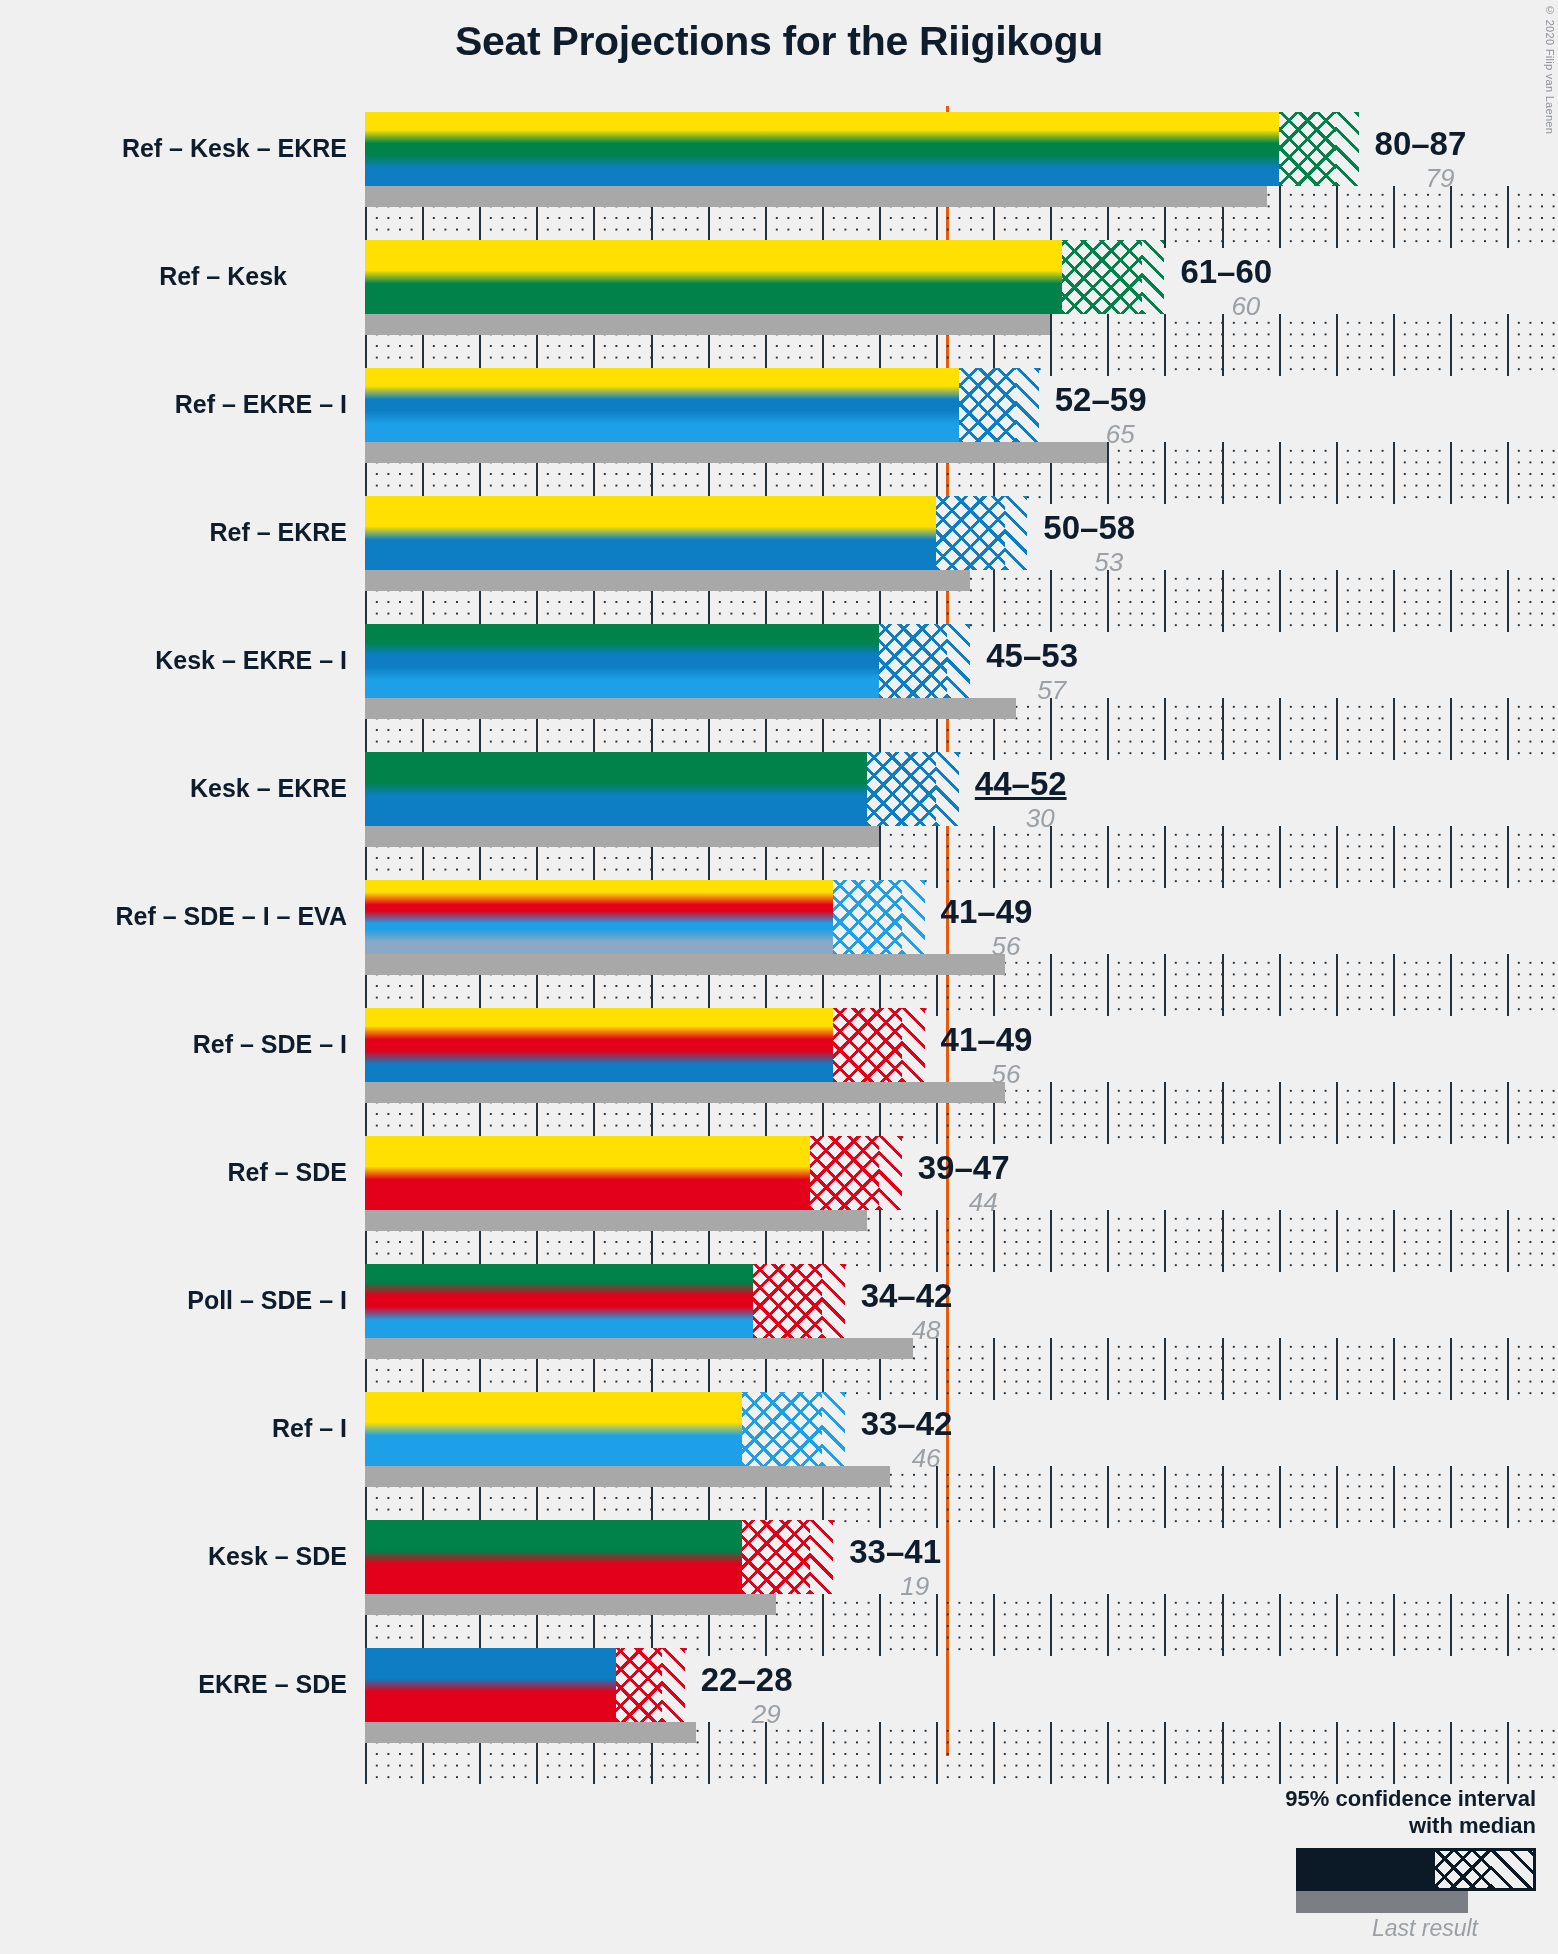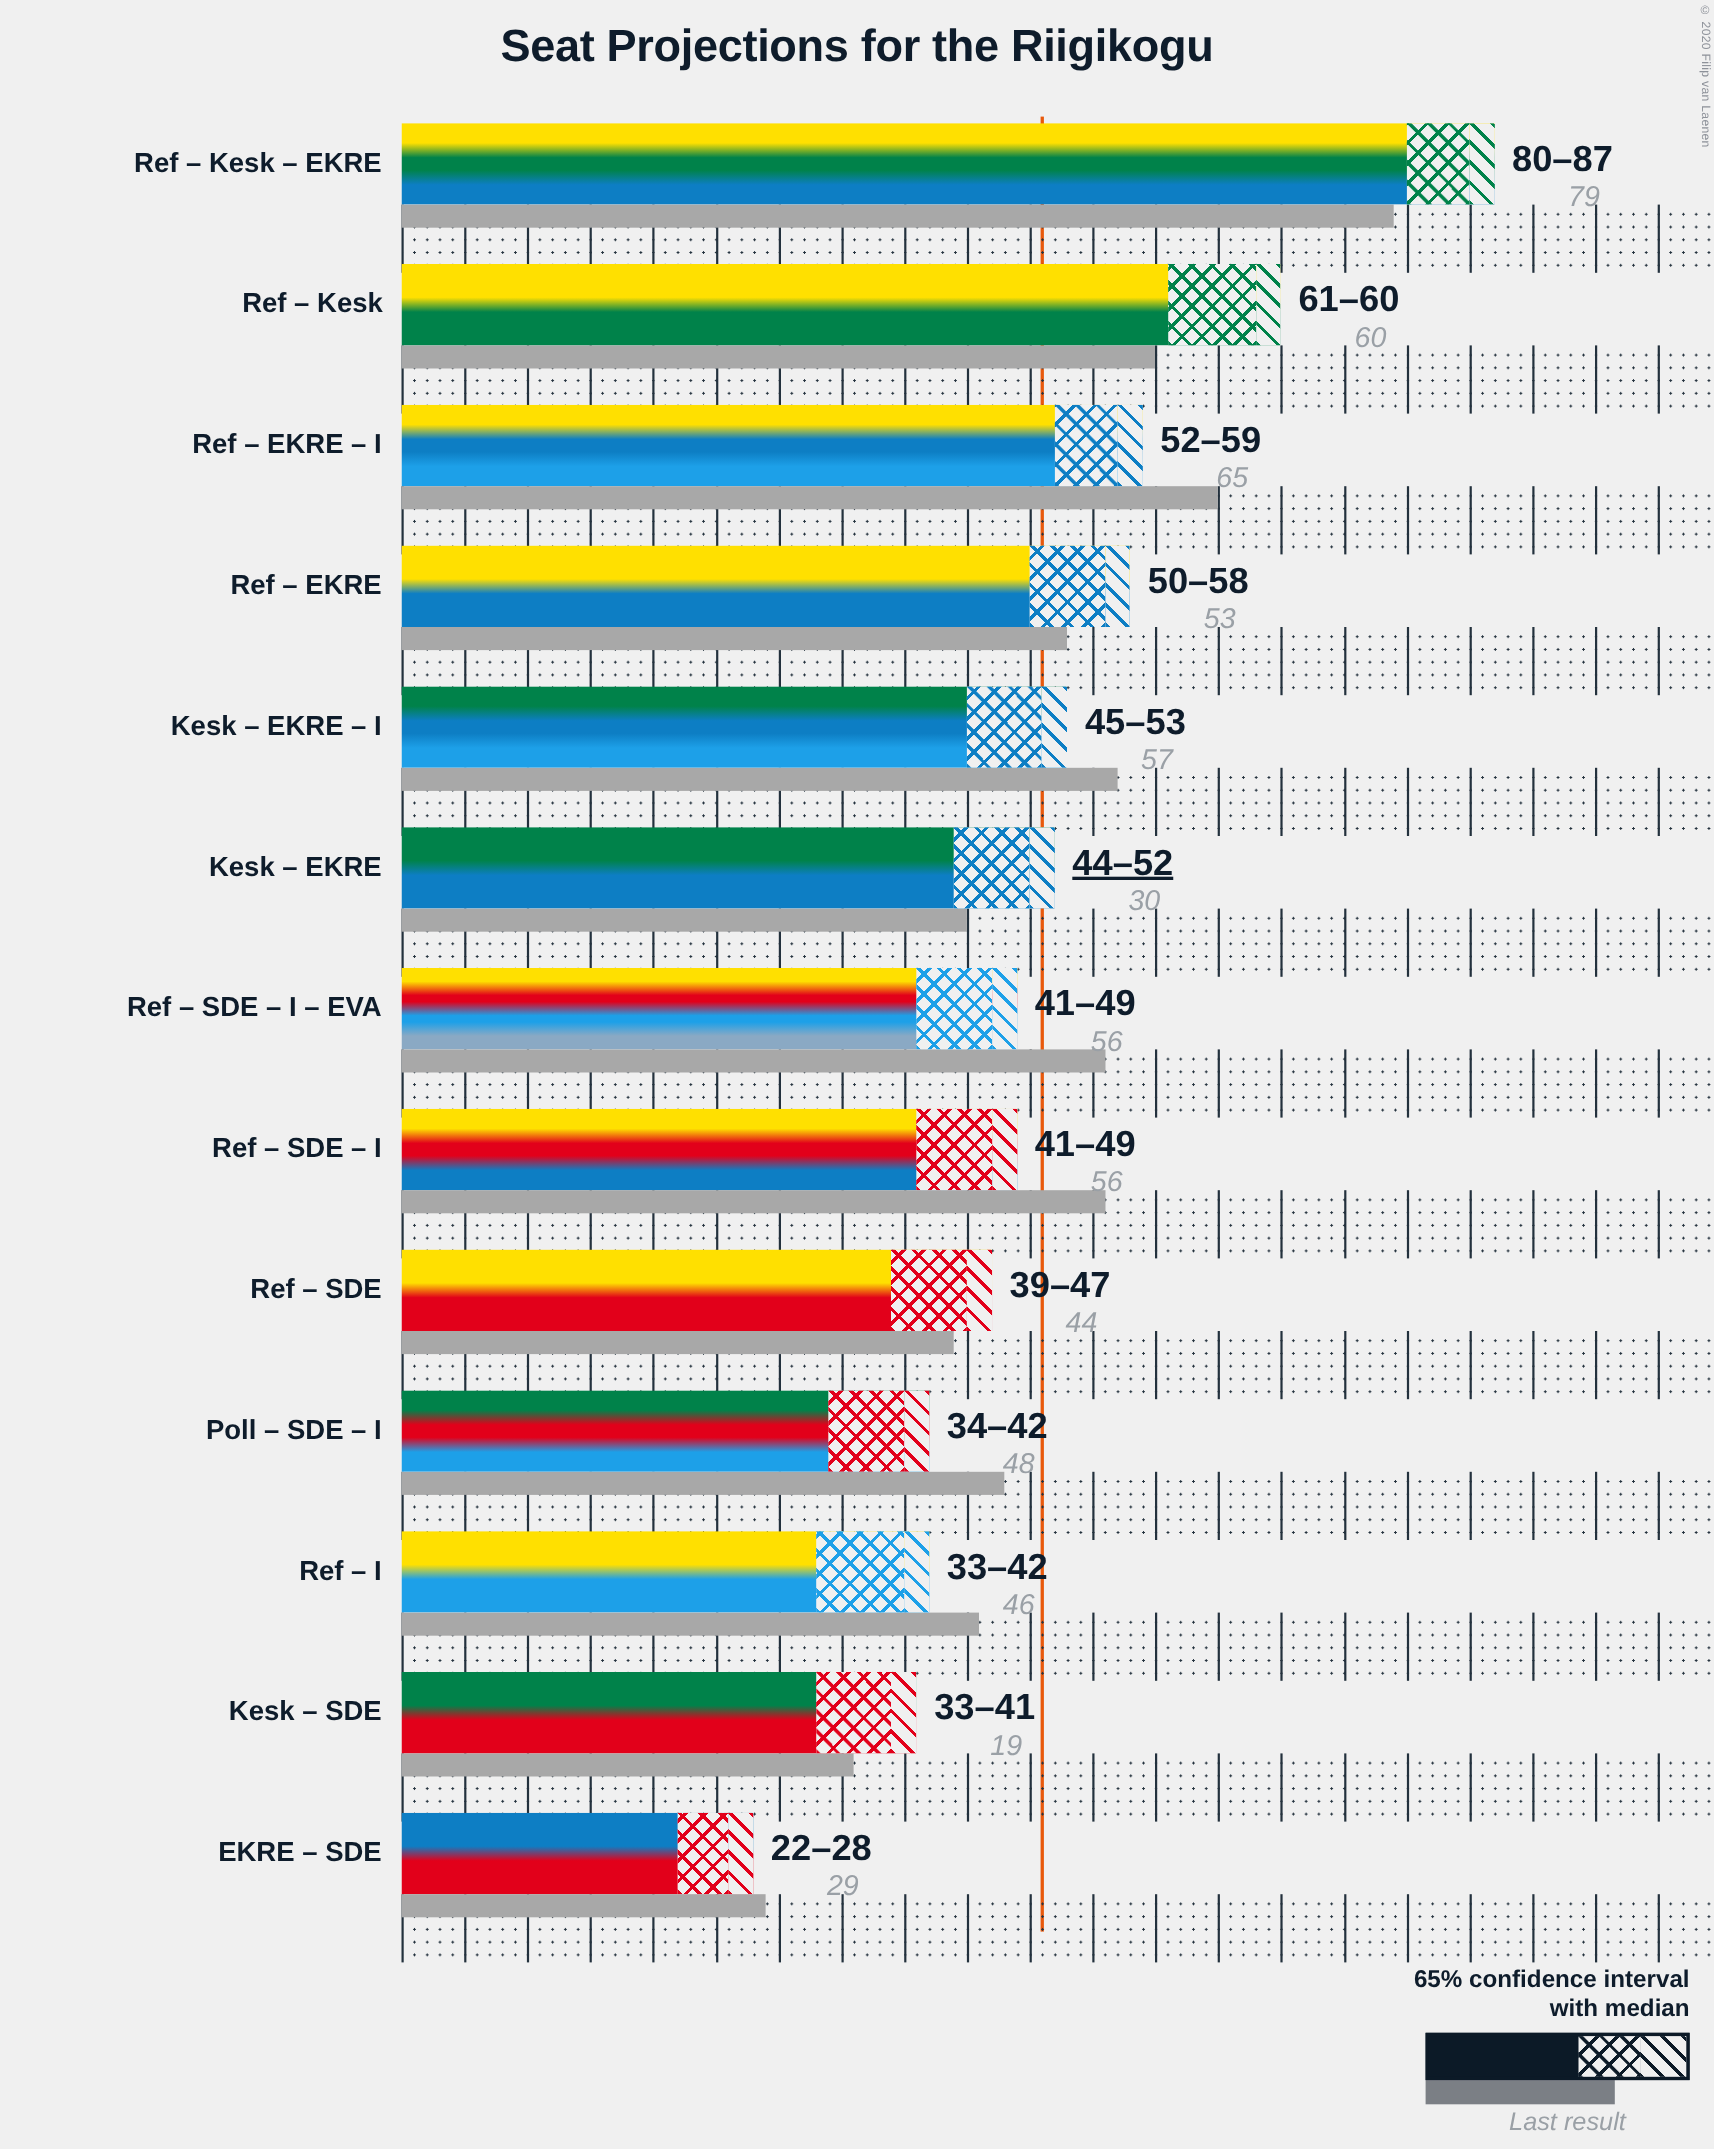--- a/index.html
+++ b/index.html
@@ -194,21 +194,21 @@
           <div class="cell" style="left: 1084.9px; width: 57.1px;"></div>
           <div class="cell" style="left: 1142px; width: 57.1px;"></div>
         </div>
         <div class="lastbar" style="left: 365px; top: 314px; width: 685.2px; height: 21px; background: rgb(168, 168, 168);"></div>
         <div class="bar" style="left: 365px; top: 240px; width: 799.4px; height: 74px;">
           <div class="fill" style="background: linear-gradient(rgb(255, 224, 0) 0%, rgb(255, 224, 0) 41%, rgb(0, 130, 74) 59%, rgb(0, 130, 74) 100%);"></div>
           <div class="xhatch" style="left: 696.62px; width: 79.94px; color: rgb(0, 130, 74); background-blend-mode: normal;"></div>
           <div class="dhatch" style="left: 776.56px; width: 22.84px; color: rgb(0, 130, 74); background-blend-mode: normal;"></div>
           <div class="outline" style="border-color: transparent;"></div>
         </div>
-        <div class="rowlabel" style="right: 1210px; top: 264px;">Ref – Kesk</div>
+        <div class="rowlabel" style="right: 1271px; top: 264px;">Ref – Kesk</div>
         <div class="ci-value" style="left: 1180.4px; top: 255px;">61–60</div>
         <div class="last-value" style="left: 1231.4px; top: 293px;">60</div>
       </div>
       <div class="row">
         <div class="grid" style="left: 365px; top: 442px; width: 1153.42px; height: 62px;">
           <div class="cell" style="left: 0px; width: 57.1px;"></div>
           <div class="cell" style="left: 57.1px; width: 57.1px;"></div>
           <div class="cell" style="left: 114.2px; width: 57.1px;"></div>
           <div class="cell" style="left: 171.3px; width: 57.1px;"></div>
           <div class="cell" style="left: 228.4px; width: 57.1px;"></div>
@@ -587,21 +587,21 @@
           <div class="outline" style="border-color: transparent;"></div>
         </div>
         <div class="rowlabel" style="right: 1211px; top: 1672px;">EKRE – SDE</div>
         <div class="ci-value" style="left: 700.76px; top: 1663px;">22–28</div>
         <div class="last-value" style="left: 751.76px; top: 1701px;">29</div>
       </div>
     </div>
 
   <div id="legend">
     <div class="ltitle">
-      <div>65% confidence interval</div>
+      <div>95% confidence interval</div>
       <div>with median</div>
     </div>
     <div class="lswatch">
       <div class="xh"></div>
       <div class="dh"></div>
     </div>
     <div class="lgrey"></div>
     <div class="llast">Last result</div>
   </div>
 

